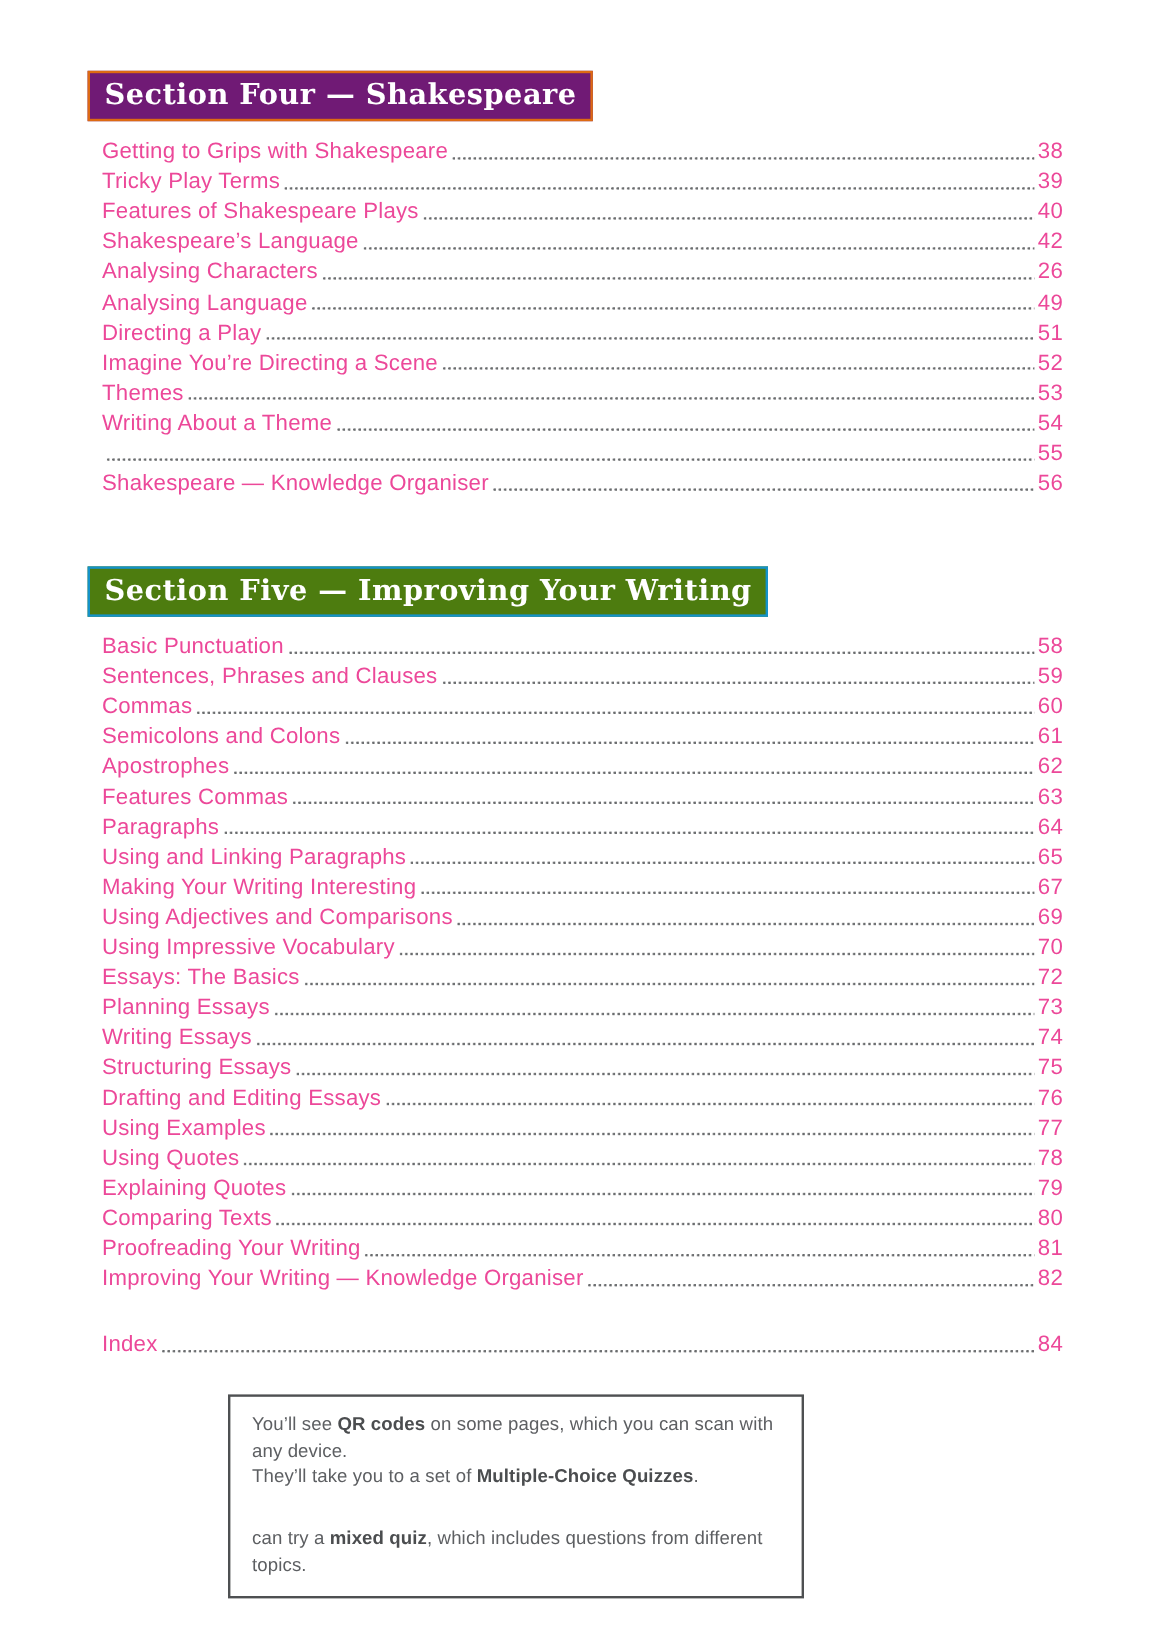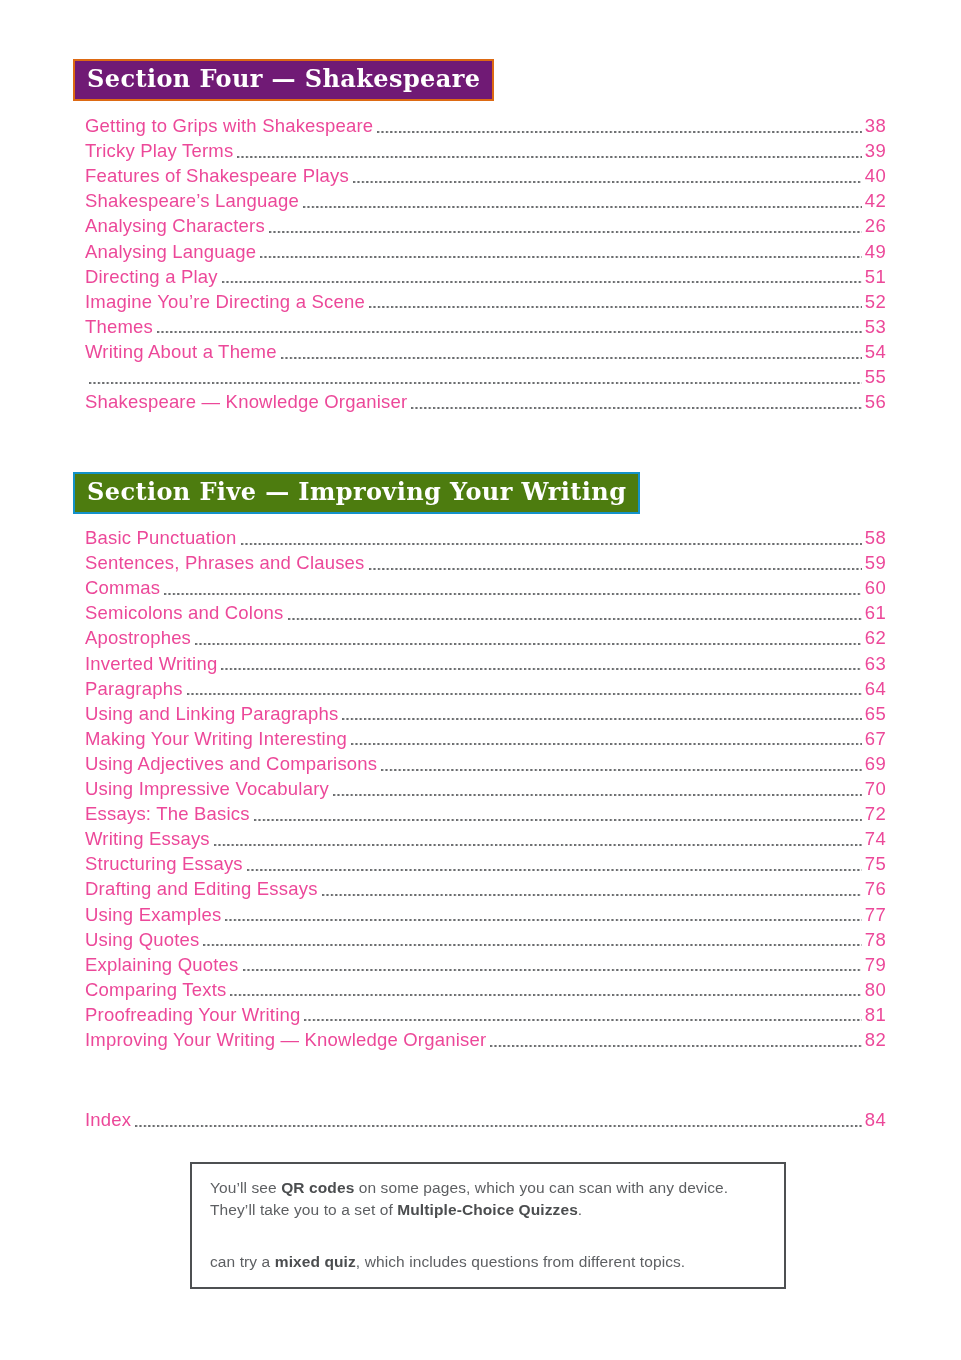--- a/index.html
+++ b/index.html
@@ -49,21 +49,21 @@
   }
   .toc-page { white-space: nowrap; line-height: 23px; letter-spacing: 0.3px; text-align: center; }
 
   .index-row { position: absolute; left: 85px; top: 1106px; width: 801px; }
 
   
   .note-box {
     position: absolute;
     left: 190px;
     top: 1162px;
-    width: 596px;
+    width: 480px;
     box-sizing: border-box;
     border: 2px solid #4e5052;
     padding: 13px 18px 15px 18px;
     color: #5d5f62;
     font-size: 15.5px;
     line-height: 21.5px;
     letter-spacing: 0.1px;
   }
   .note-box p { margin: 0; }
   .note-box p + p { margin-top: 9px; }
@@ -182,21 +182,21 @@
         <span class="toc-page">61</span>
       </div>
 
       <div class="toc-row">
         <span class="toc-label">Apostrophes</span>
         <span class="toc-leader"></span>
         <span class="toc-page">62</span>
       </div>
 
       <div class="toc-row">
-        <span class="toc-label">Inverted Writing</span>
+        <span class="toc-label">Features Commas</span>
         <span class="toc-leader"></span>
         <span class="toc-page">63</span>
       </div>
 
       <div class="toc-row">
         <span class="toc-label">Paragraphs</span>
         <span class="toc-leader"></span>
         <span class="toc-page">64</span>
       </div>
 
@@ -223,20 +223,25 @@
         <span class="toc-leader"></span>
         <span class="toc-page">70</span>
       </div>
 
       <div class="toc-row">
         <span class="toc-label">Essays: The Basics</span>
         <span class="toc-leader"></span>
         <span class="toc-page">72</span>
       </div>
 
+      <div class="toc-row">
+        <span class="toc-label">Planning Essays</span>
+        <span class="toc-leader"></span>
+        <span class="toc-page">73</span>
+      </div>
 
       <div class="toc-row">
         <span class="toc-label">Writing Essays</span>
         <span class="toc-leader"></span>
         <span class="toc-page">74</span>
       </div>
 
       <div class="toc-row">
         <span class="toc-label">Structuring Essays</span>
         <span class="toc-leader"></span>

